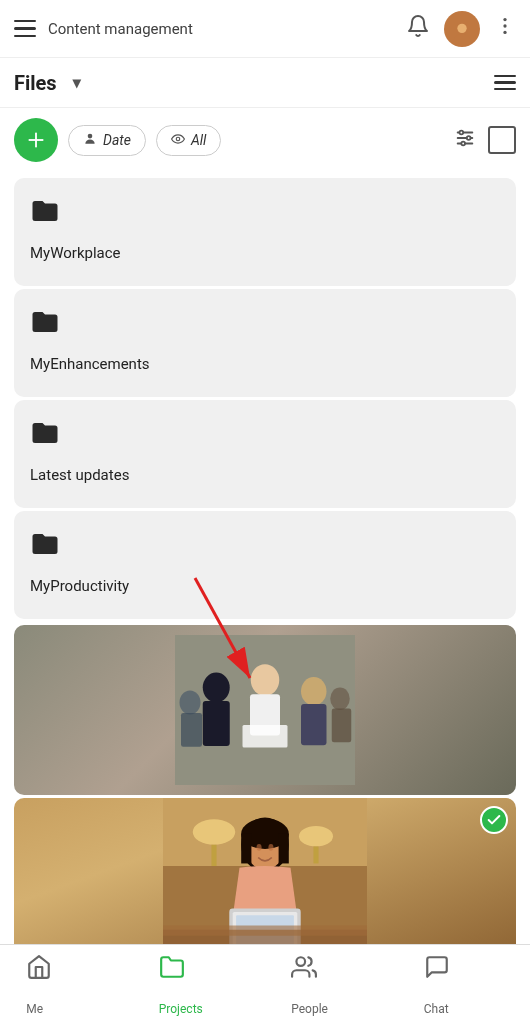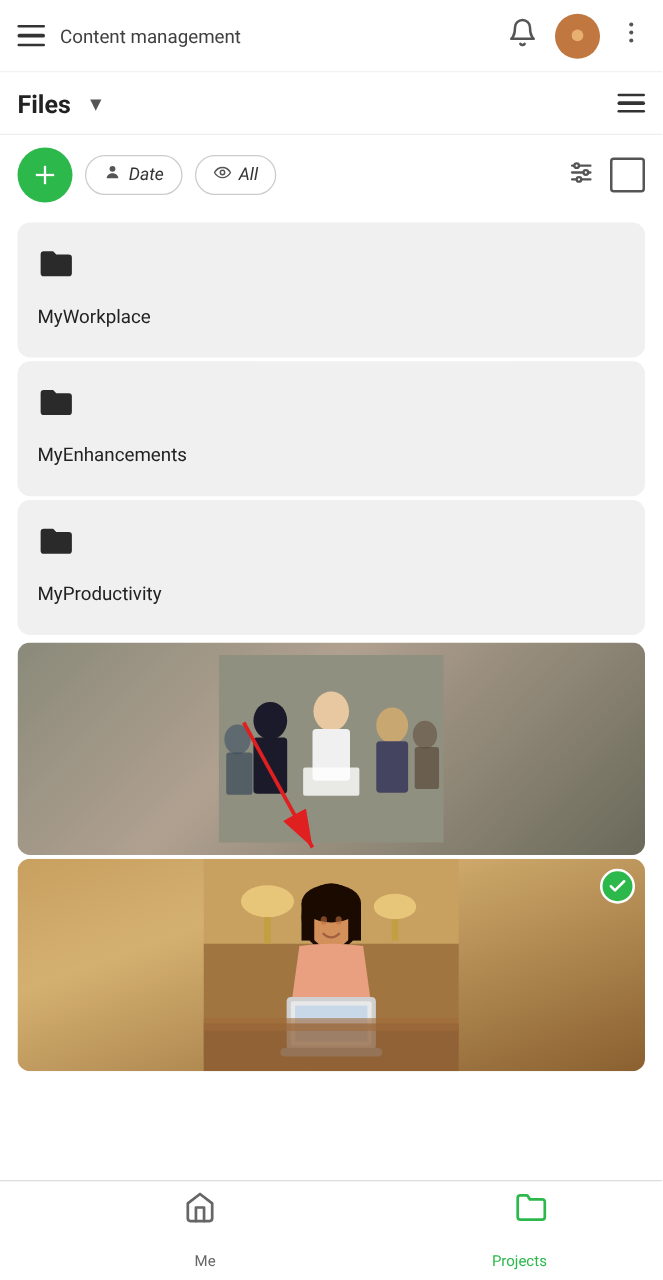--- a/index.html
+++ b/index.html
@@ -230,21 +230,21 @@
       height: 80px;
       background: #fff;
       border-top: 1px solid #ddd;
       display: flex;
       align-items: center;
       justify-content: space-around;
     }
     .nav-item {
       display: flex;
       flex-direction: column;
-      align-items: flex-end;
+      align-items: flex-start;
       gap: 16px;
       cursor: pointer;
       min-width: 80px;
     }
     .nav-icon {
       font-size: 26px;
       color: #666;
     }
     .nav-icon.active {
       color: #2db84b;
@@ -391,20 +391,28 @@
 
   <div class="folder-card">
     <span class="folder-icon">
       <svg width="30" height="30" viewBox="0 0 24 24" fill="#2a2a2a">
         <path d="M10 4H4a2 2 0 0 0-2 2v12a2 2 0 0 0 2 2h16a2 2 0 0 0 2-2V8a2 2 0 0 0-2-2h-8l-2-2z"></path>
       </svg>
     </span>
     <span class="folder-name">MyEnhancements</span>
   </div>
 
+  <div class="folder-card">
+    <span class="folder-icon">
+      <svg width="30" height="30" viewBox="0 0 24 24" fill="#2a2a2a">
+        <path d="M10 4H4a2 2 0 0 0-2 2v12a2 2 0 0 0 2 2h16a2 2 0 0 0 2-2V8a2 2 0 0 0-2-2h-8l-2-2z"></path>
+      </svg>
+    </span>
+    <span class="folder-name">Latest updates</span>
+  </div>
 
 
   <div class="folder-card">
     <span class="folder-icon">
       <svg width="30" height="30" viewBox="0 0 24 24" fill="#2a2a2a">
         <path d="M10 4H4a2 2 0 0 0-2 2v12a2 2 0 0 0 2 2h16a2 2 0 0 0 2-2V8a2 2 0 0 0-2-2h-8l-2-2z"></path>
       </svg>
     </span>
     <span class="folder-name">MyProductivity</span>
   </div>
@@ -507,16 +515,35 @@
 
   <div class="nav-item">
     <span class="nav-icon active">
       <svg width="26" height="26" viewBox="0 0 24 24" fill="none" stroke="#2db84b" stroke-width="2" stroke-linecap="round" stroke-linejoin="round">
         <path d="M22 19a2 2 0 0 1-2 2H4a2 2 0 0 1-2-2V5a2 2 0 0 1 2-2h5l2 3h9a2 2 0 0 1 2 2z"></path>
       </svg>
     </span>
     <span class="nav-label active">Projects</span>
   </div>
 
-
-
+  <div class="nav-item">
+    <span class="nav-icon">
+      <svg width="26" height="26" viewBox="0 0 24 24" fill="none" stroke="#666" stroke-width="2" stroke-linecap="round" stroke-linejoin="round">
+        <path d="M17 21v-2a4 4 0 0 0-4-4H5a4 4 0 0 0-4 4v2"></path>
+        <circle cx="9" cy="7" r="4"></circle>
+        <path d="M23 21v-2a4 4 0 0 0-3-3.87"></path>
+        <path d="M16 3.13a4 4 0 0 1 0 7.75"></path>
+      </svg>
+    </span>
+    <span class="nav-label">People</span>
+  </div>
+
+
+  <div class="nav-item">
+    <span class="nav-icon">
+      <svg width="26" height="26" viewBox="0 0 24 24" fill="none" stroke="#666" stroke-width="2" stroke-linecap="round" stroke-linejoin="round">
+        <path d="M21 15a2 2 0 0 1-2 2H7l-4 4V5a2 2 0 0 1 2-2h14a2 2 0 0 1 2 2z"></path>
+      </svg>
+    </span>
+    <span class="nav-label">Chat</span>
+  </div>
 
 </div>
 
 </body></html>

